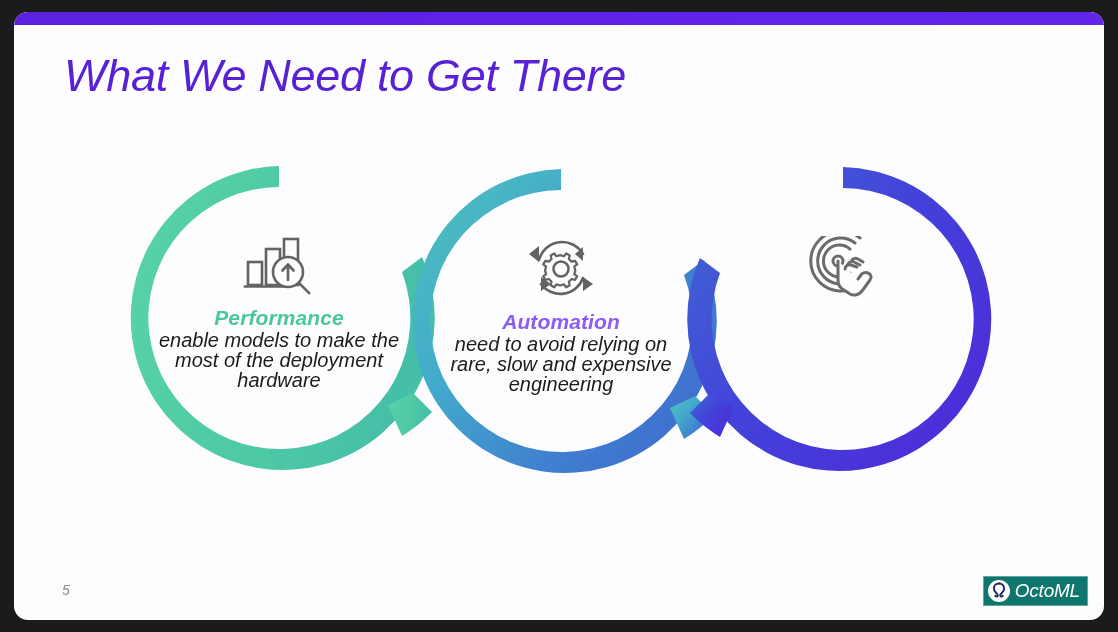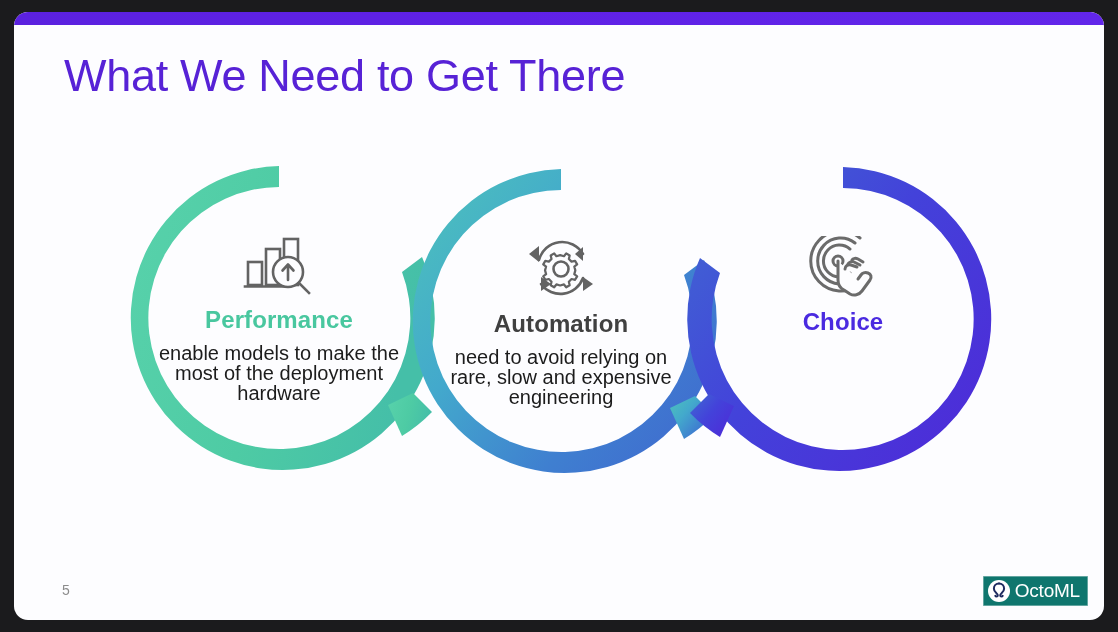--- a/index.html
+++ b/index.html
@@ -2,21 +2,21 @@
 <html><head>
 <meta charset="utf-8">
 <style>
   html,body{margin:0;padding:0;}
   body{
     width:1118px;height:632px;overflow:hidden;
     background:#1b1b1d;
     font-family:"Liberation Sans",sans-serif;
     -webkit-font-smoothing:antialiased;
   }
-  .screen{position:relative;width:1118px;height:632px;background:#1b1b1d;}
+  .screen{position:relative;width:1118px;height:632px;background:#1b1b1d;font-style:italic;}
 
   
   .slide{
     position:absolute;left:14px;top:12px;width:1090px;height:608px;
     background:#fdfdff;border-radius:14px;overflow:hidden;
     box-shadow:0 0 0 0 rgba(0,0,0,0);
   }
   .top-bar{
     position:absolute;left:0;top:0;width:100%;height:13px;
     background:linear-gradient(90deg,#5b21df 0%,#5f21e6 45%,#6226ea 100%);
@@ -37,32 +37,32 @@
 
   
   .node{
     position:absolute;width:250px;text-align:center;
   }
   .node .icon{
     height:66px;display:flex;align-items:flex-end;justify-content:center;
     margin-bottom:10px;
   }
   .node .heading{
-    font-size:24px;font-weight:bold;letter-spacing:0.1px;margin-bottom:9px;
+    font-size:21px;font-weight:bold;letter-spacing:0.1px;margin-bottom:0;
   }
   .node .desc{
     font-size:20px;line-height:20px;color:#1c1c1c;font-weight:400;
   }
 
   #node-performance{left:140px;top:218px;}
   #node-automation{left:422px;top:222px;}
   #node-choice{left:704px;top:220px;}
 
   #node-performance .heading{color:#49c79f;}
-  #node-automation  .heading{color:#404040;}
+  #node-automation  .heading{color:#8b5cf6;}
   #node-choice      .heading{color:#4a2ae0;}
 
   
   .page-num{
     position:absolute;left:48px;bottom:22px;
     font-size:14px;color:#8c8c8c;
   }
   .logo{
     position:absolute;right:16px;bottom:14px;
     height:30px;padding:0 8px 0 5px;
@@ -179,21 +179,20 @@
           <path d="M43 13 A16 16 0 1 0 43 37"></path>
           <path d="M48 7 A23 23 0 1 0 48 43"></path>
           <path d="M53 2 A30 30 0 1 0 53 48"></path>
           <path d="M31 25 L31 44 c0 4 2 8 6 10 l6 4
                    c4 2 9 1 12-3 l8-11 c2-3 1-6-2-7 -3-1-6 0-7 2 l-3 4" fill="#fdfdff"></path>
           <path d="M38 33 c0-3 3-5 6-4 l6 2"></path>
           <path d="M41 28 c1-2 4-3 6-2 l6 3"></path>
           <path d="M45 24 c1-2 4-2 6-1 l5 3"></path>
         </svg>
       </div>
-      <div class="heading">Choice</div>
     </div>
 
     <div class="page-num">5</div>
 
     <div class="logo">
       <span class="mark">
         <svg width="18" height="18" viewBox="0 0 18 18" fill="none">
           <path d="M9 1.6 c3 0 5.1 2.2 5.1 5.1 0 2.2-1.3 3.4-2.4 4.4 -0.9 0.8-1.5 1.3-1.5 2.2 0 0.8 0.6 1.3 1.3 1.3 0.6 0 1-0.3 1.2-0.7" stroke="#1d2a5e" stroke-width="2" stroke-linecap="round"></path>
           <path d="M9 1.6 c-3 0-5.1 2.2-5.1 5.1 0 2.2 1.3 3.4 2.4 4.4 0.9 0.8 1.5 1.3 1.5 2.2 0 0.8-0.6 1.3-1.3 1.3 -0.6 0-1-0.3-1.2-0.7" stroke="#1d2a5e" stroke-width="2" stroke-linecap="round"></path>
         </svg>

